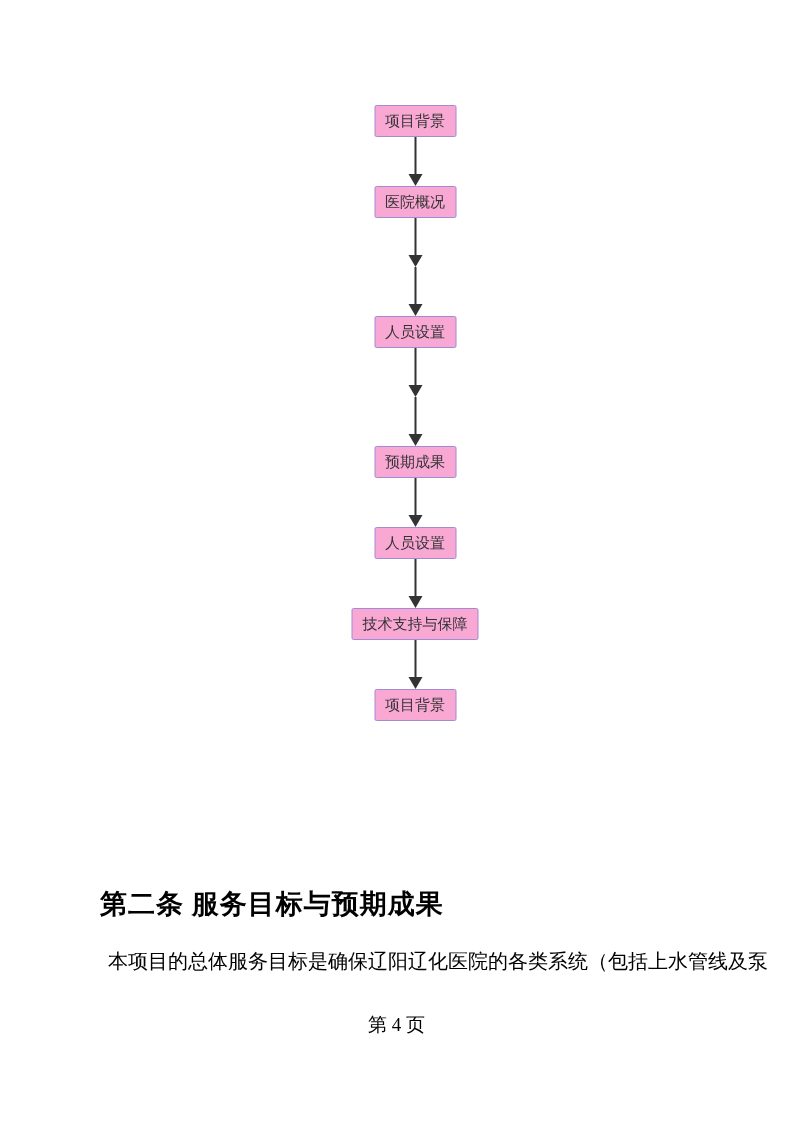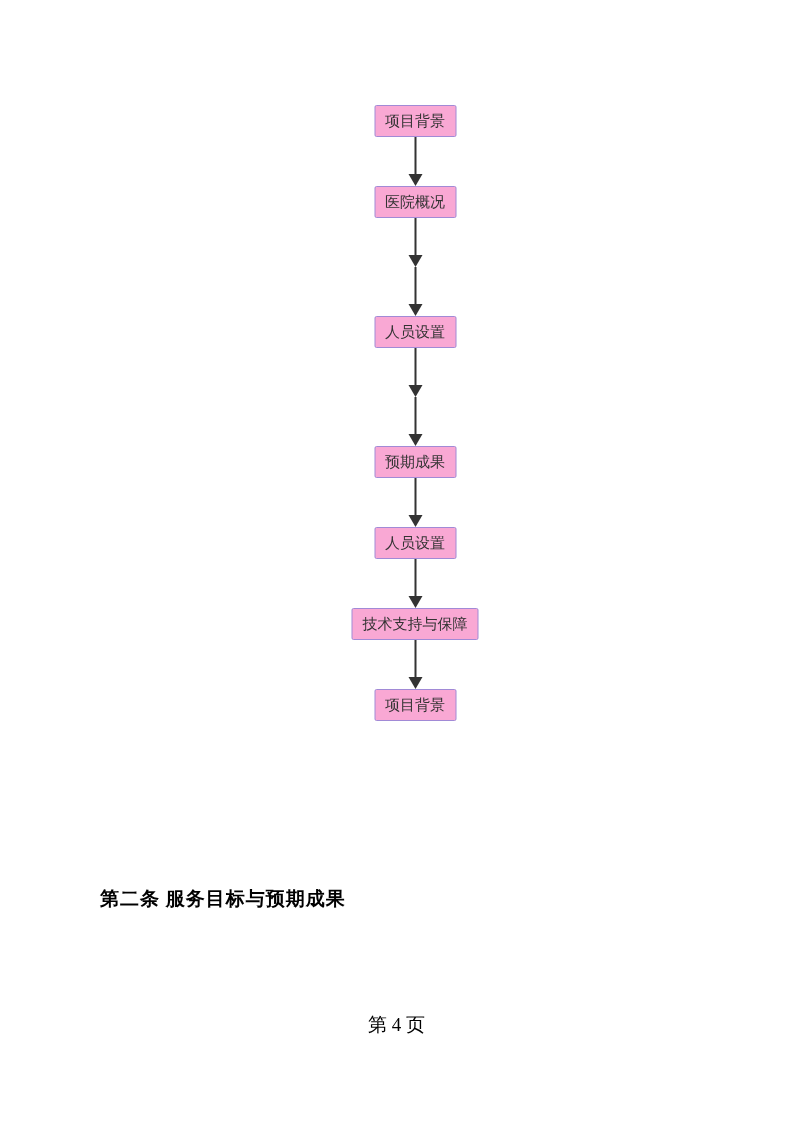--- a/index.html
+++ b/index.html
@@ -53,21 +53,21 @@
     height: 0;
     border-left: 7px solid transparent;
     border-right: 7px solid transparent;
     border-top: 12px solid #333333;
   }
   
   .section-heading {
     position: absolute;
     top: 886px;
     left: 100px;
-    font-size: 19px;
+    font-size: 27px;
     font-weight: bold;
     color: #000000;
     letter-spacing: 1px;
   }
   .body-paragraph {
     position: absolute;
     top: 947px;
     left: 108px;
     width: 660px;
     font-size: 20px;
@@ -150,16 +150,17 @@
     </div>
 
     <div class="node">
       <span>项目背景</span>
     </div>
 
   </div>
 
   <div class="section-heading">第二条 服务目标与预期成果</div>
 
+  <div class="body-paragraph">本项目的总体服务目标是确保辽阳辽化医院的各类系统（包括上水管线及泵</div>
 
   <div class="page-footer">第 4 页</div>
 
 </div>
 
 </body></html>

